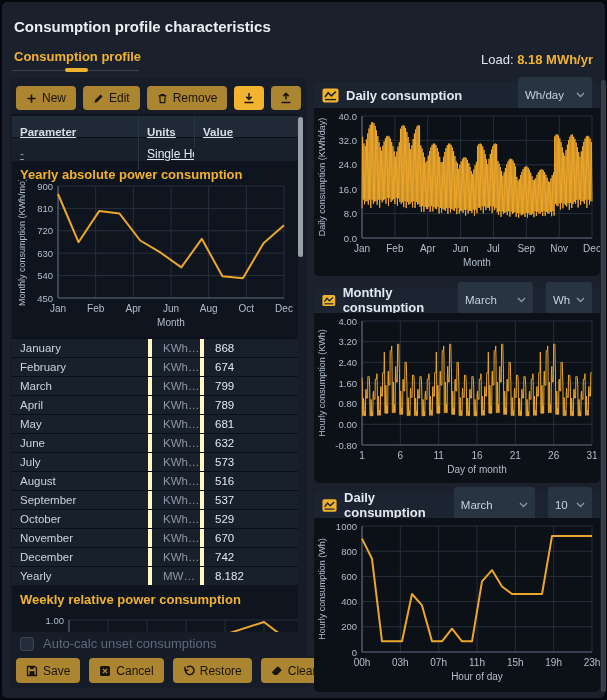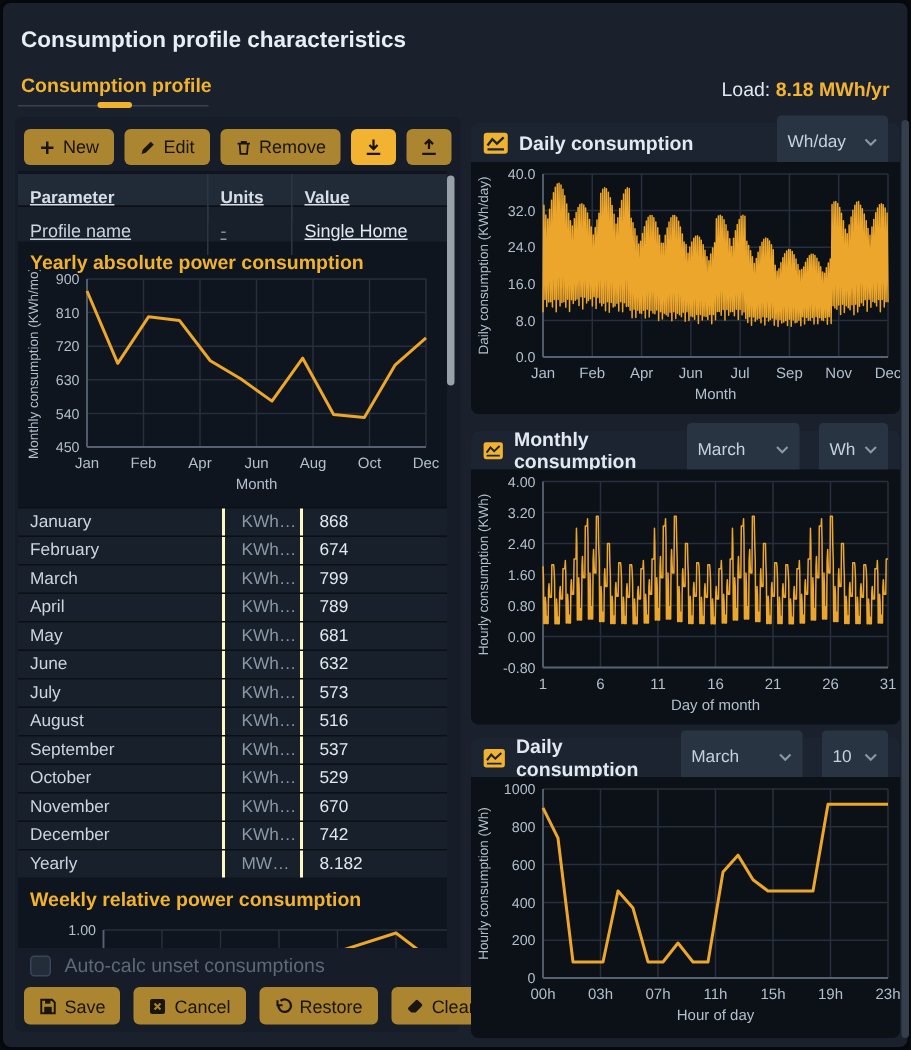--- a/index.html
+++ b/index.html
@@ -35,21 +35,21 @@
   .trow > div + div { border-left:1px solid #2b3644; height:100%; display:flex; align-items:center; }
   .thead-row > div:first-child { display:flex; align-items:center; height:100%; }
   .drow { height:24px; background:#18202b; border-top:1px solid #0c1016; font-size:12px; color:#ccd4de; }
   .drow .units { color:#8b97a6; }
   .drow .val { color:#e2e8f0; }
   .sec-title { left:8px; font-size:13px; font-weight:bold; color:#f1b32f; }
   .mtable { left:0; top:224px; width:100%; }
   .mrow { display:grid; grid-template-columns:136px 52px 1fr; height:19px; background:#18202b;
     border-top:1px solid #0c1016; font-size:11.5px; color:#ccd4de; align-items:center; cursor:pointer; }
   .mrow > div { padding:0 8px; overflow:hidden; white-space:nowrap; }
-  .mrow > div + div { border-left:2px solid #fef9c3; height:100%; display:flex; align-items:center;padding-left:11px; }
+  .mrow > div + div { border-left:4px solid #fef9c3; height:100%; display:flex; align-items:center;padding-left:11px; }
   .mrow .units { color:#8b97a6; }
   .mrow .val { color:#e2e8f0; }
   .weekly-clip { left:13px; top:492px; width:286px; height:26px; overflow:hidden; }
   .lscroll { left:288px; top:39px; width:5px; height:140px; border-radius:3px; background:#98a0aa; cursor:grab; }
 
   .cfooter-check { left:10px; top:558px; display:flex; align-items:center; gap:9px; }
   .checkbox { width:14px; height:14px; background:#232d3a; border:1px solid #39465a; border-radius:3px; cursor:pointer; }
   .check-label { font-size:13px; color:#5d6979; }
   .cfooter-btns { left:6px; top:580px; display:flex; gap:9px; }
   .cfooter-btns .btn { height:25px; }
@@ -120,21 +120,20 @@
 
     <div class="abs content">
 
       <div class="abs ptable">
         <div class="trow thead-row">
           <div>Parameter</div>
           <div>Units</div>
           <div>Value</div>
         </div>
         <div class="trow drow">
-          <div>Profile name</div>
           <div class="units">-</div>
           <div class="val">Single Home</div>
         </div>
       </div>
 
       <div class="abs sec-title" style="top:53px">Yearly absolute power consumption</div>
 
       <svg class="abs" style="left:2px; top:66px" width="282" height="152">
           <line x1="44" y1="6" x2="44" y2="118" stroke="#262f3c" stroke-width="1"></line>
           <text x="44" y="132" fill="#b3bfcc" font-size="10" text-anchor="middle">Jan</text>

